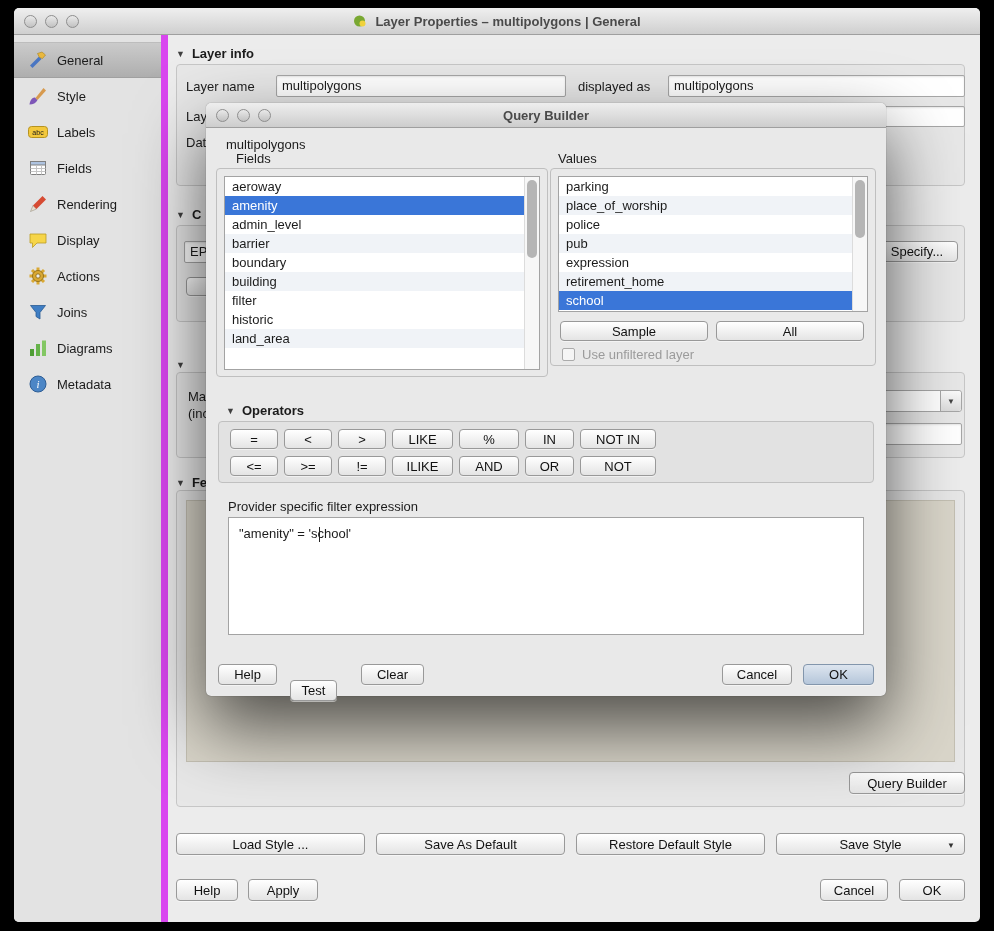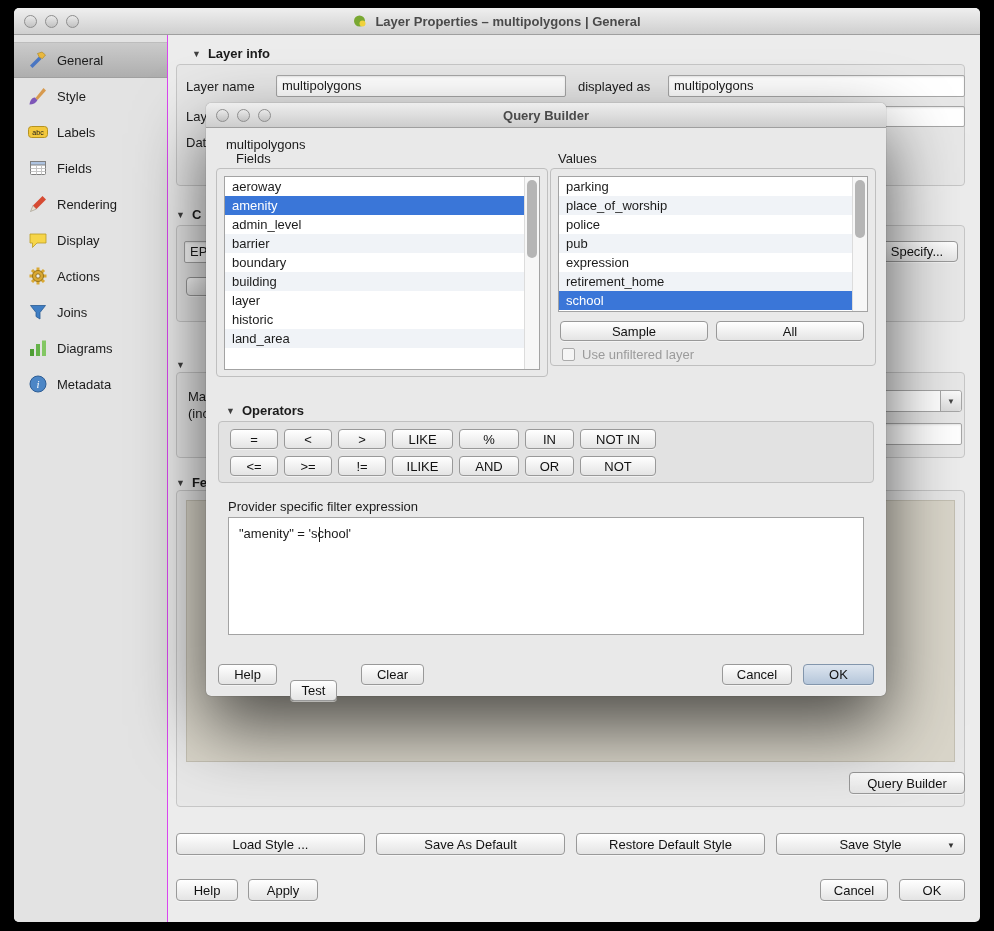--- a/index.html
+++ b/index.html
@@ -6,21 +6,21 @@
   html,body { width:994px; height:931px; }
   body { background:#000; font-family:"Liberation Sans","DejaVu Sans",sans-serif; font-size:13px; color:#1c1c1c; position:relative; overflow:hidden; }
 
   .window { position:absolute; left:14px; top:8px; width:966px; height:914px; background:#ececec; border-radius:5px; overflow:hidden; box-shadow:0 18px 45px rgba(0,0,0,.55); }
 
   .titlebar { position:absolute; left:0; top:0; width:100%; height:27px; background:linear-gradient(#efefef,#cfcfcf); border-bottom:1px solid #9f9f9f; border-radius:5px 5px 0 0; }
   .traffic { position:absolute; left:10px; top:7px; display:flex; gap:8px; }
   .light { width:13px; height:13px; border-radius:50%; background:linear-gradient(#e9e9e9,#c2c2c2); border:1px solid #8e8e8e; }
   .title-text { position:absolute; left:0; top:0; width:100%; height:100%; display:flex; align-items:center; justify-content:center; gap:2px; color:#4a4a4a; font-weight:bold; }
 
-  .sidebar { position:absolute; left:0; top:27px; width:154px; height:887px; background:#e3e3e3; border-right:1px solid #d946ef; padding-top:7px; }
+  .sidebar { position:absolute; left:0; top:27px; width:154px; height:887px; background:#e3e3e3; border-right:7px solid #d946ef; padding-top:7px; }
   .side-item { height:36px; display:flex; align-items:center; gap:9px; padding-left:14px; }
   .side-item.selected { background:linear-gradient(#cbcbcb,#aeaeae); border-top:1px solid #bdbdbd; border-bottom:1px solid #a0a0a0; }
   .side-icon { width:20px; height:20px; display:inline-flex; flex:0 0 20px; }
 
   .sect { position:absolute; font-weight:bold; color:#1c1c1c; white-space:nowrap; }
   .tri { display:inline-block; font-size:9px; color:#3f3f3f; margin-right:7px; vertical-align:1px; }
 
   .gbox { position:absolute; background:#e7e7e7; border:1px solid #c6c6c6; border-radius:4px; }
   .lbl { position:absolute; color:#1c1c1c; white-space:nowrap; }
   .input { position:absolute; background:#fff; border:1px solid #a6a6a6; border-radius:2px; padding:2px 5px; line-height:16px; box-shadow:inset 0 1px 2px rgba(0,0,0,.10); white-space:nowrap; overflow:hidden; }
@@ -179,21 +179,21 @@
       <span class="side-icon">
           <svg width="20" height="20" viewBox="0 0 20 20">
             <circle cx="10" cy="10" r="8" fill="#4c86c6" stroke="#2e5d94"></circle>
             <text x="10" y="14.2" font-size="11" font-style="italic" text-anchor="middle" fill="#ffffff" font-family="serif">i</text>
           </svg>
         </span>
       <span>Metadata</span>
     </div>
   </div>
 
-  <div class="sect" style="left:178px;top:38px;"><span class="tri">▼</span><span>Layer info</span></div>
+  <div class="sect" style="left:162px;top:38px;"><span class="tri">▼</span><span>Layer info</span></div>
   <div class="gbox" style="left:162px;top:56px;width:789px;height:122px;"></div>
   <div class="lbl" style="left:172px;top:71px;">Layer name</div>
   <div class="input" style="left:262px;top:67px;width:290px;height:22px;">multipolygons</div>
   <div class="lbl" style="left:564px;top:71px;">displayed as</div>
   <div class="input" style="left:654px;top:67px;width:297px;height:22px;">multipolygons</div>
   <div class="lbl" style="left:172px;top:101px;">Lay</div>
   <div class="input" style="left:262px;top:98px;width:689px;height:21px;"></div>
   <div class="lbl" style="left:172px;top:127px;">Dat</div>
 
   <div class="sect" style="left:162px;top:199px;"><span class="tri">▼</span><span>C</span></div>
@@ -246,21 +246,21 @@
 
   <div class="lbl" style="left:30px;top:48px;">Fields</div>
   <div class="frame" style="left:10px;top:65px;width:332px;height:209px;"></div>
   <div class="listbox" style="left:18px;top:73px;width:316px;height:194px;">
     <div class="row">aeroway</div>
     <div class="row selected">amenity</div>
     <div class="row">admin_level</div>
     <div class="row alt">barrier</div>
     <div class="row">boundary</div>
     <div class="row alt">building</div>
-    <div class="row">layer</div>
+    <div class="row">filter</div>
     <div class="row">historic</div>
     <div class="row alt">land_area</div>
     <div class="scrollbar">
         <div class="thumb" style="top:3px;height:78px;"></div>
       </div>
   </div>
 
   <div class="lbl" style="left:352px;top:48px;">Values</div>
   <div class="frame" style="left:344px;top:65px;width:326px;height:198px;"></div>
   <div class="listbox" style="left:352px;top:73px;width:310px;height:136px;">

